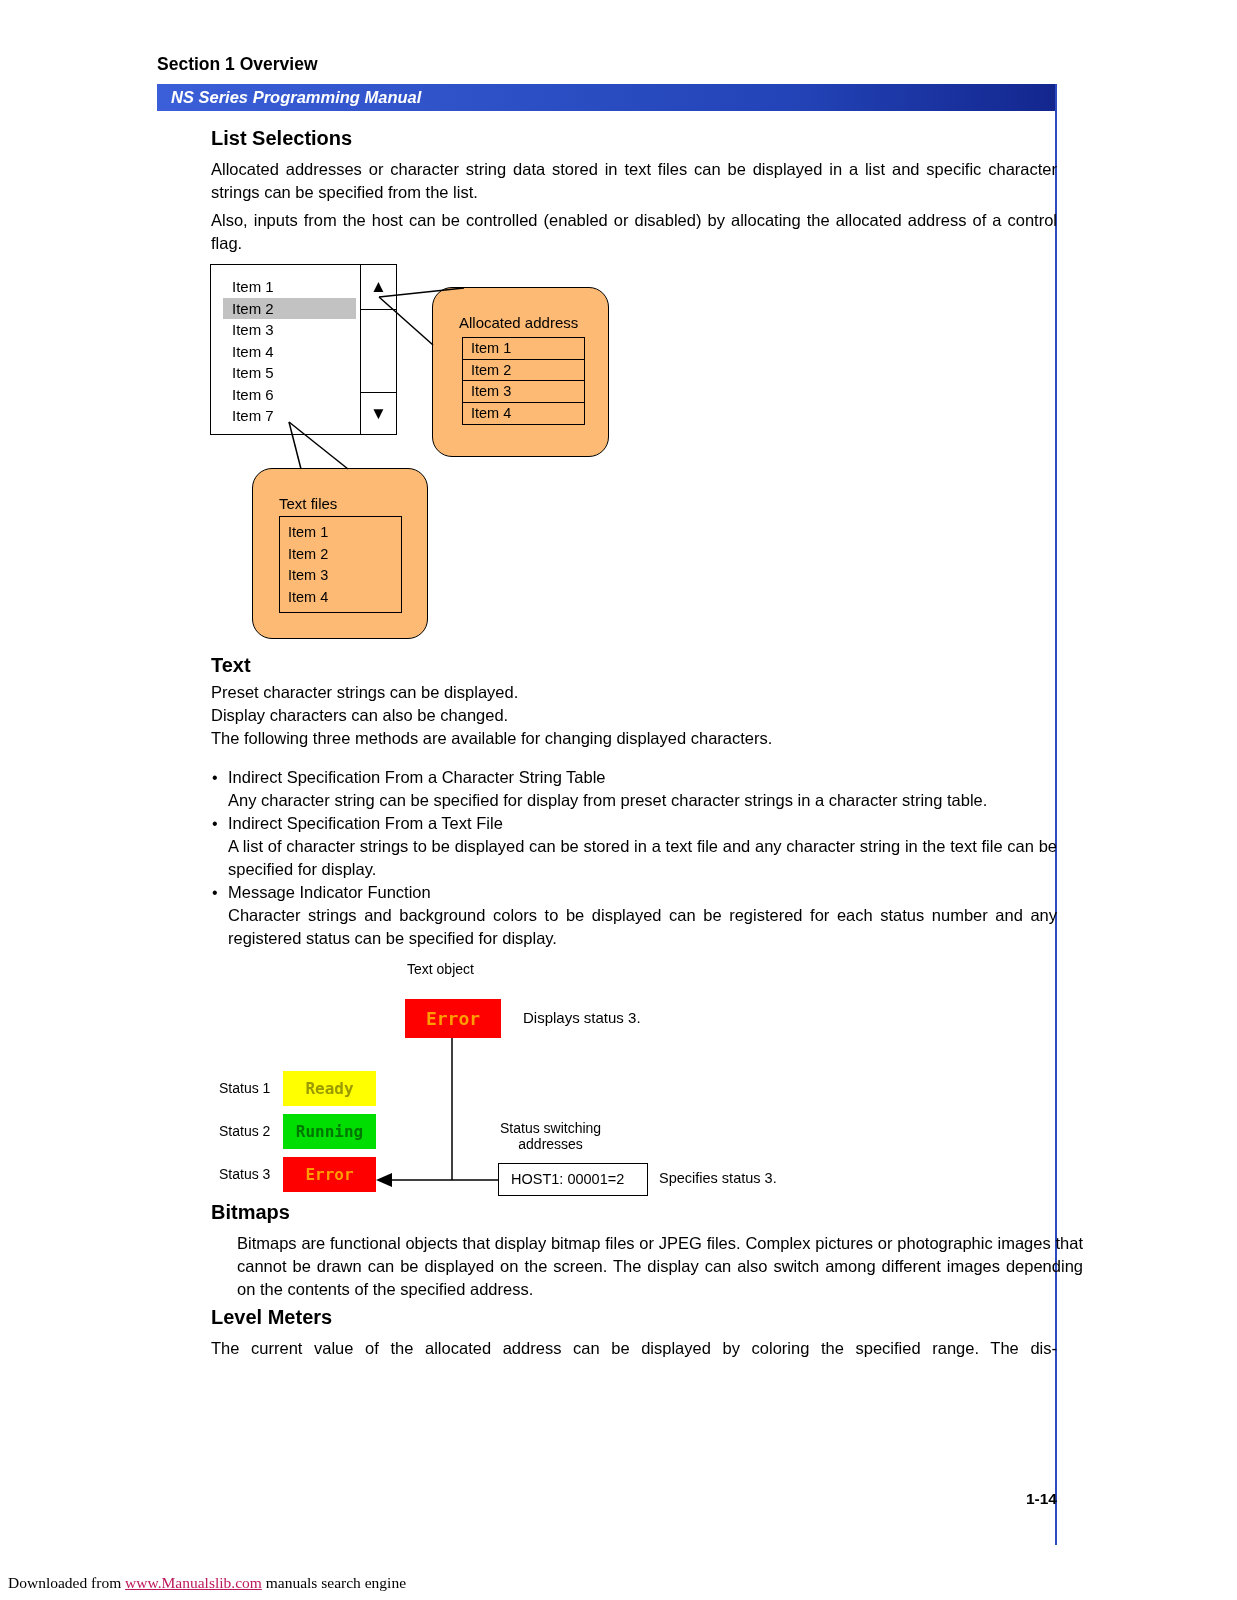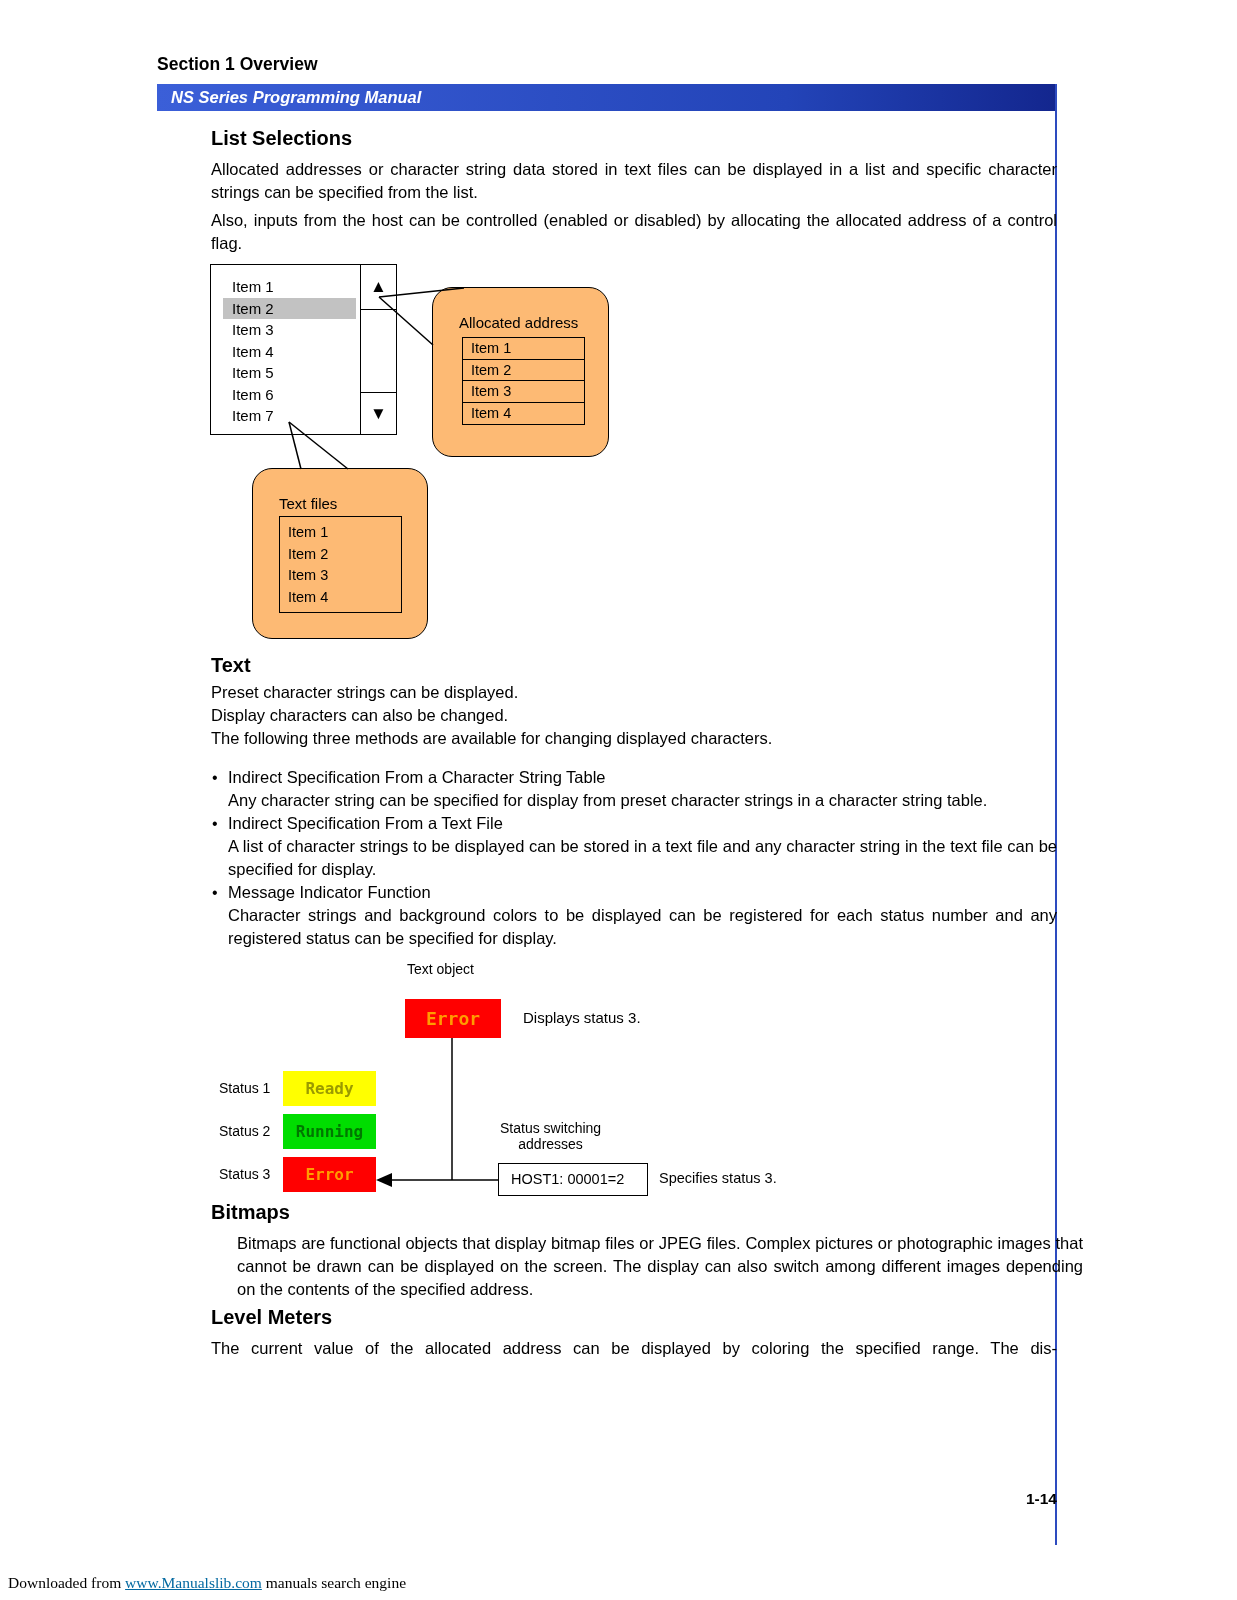--- a/index.html
+++ b/index.html
@@ -68,21 +68,21 @@
   .st-box { left:283px; width:93px; height:35px; font-size:16px; }
   .host-box {
     left:498px; top:1163px; width:150px; height:33px; border:1.2px solid #000;
     line-height:31px; padding-left:12px; font-size:14.5px; background:#fff;
   }
 
   .svg-overlay { left:0; top:0; width:1237px; height:1600px; z-index:5; pointer-events:none; }
 
   .pagenum { left:157px; top:1490px; width:900px; text-align:right; font-weight:bold; font-size:15.5px; }
   .footer { left:8px; top:1574px; font-family:"Liberation Serif", serif; font-size:15.5px; }
-  .footer a { color:#0369a1; text-decoration:underline; }
+  .footer a { color:#be185d; text-decoration:underline; }
 </style>
 </head>
 <body>
 
 <div class="page">
 
   <div class="abs hdr-left">Section 1 Overview</div>
   <div class="abs hdr-right">1-2 NS-series PT Functions</div>
   <div class="abs banner">NS Series Programming Manual</div>
   <div class="abs vline"></div>

